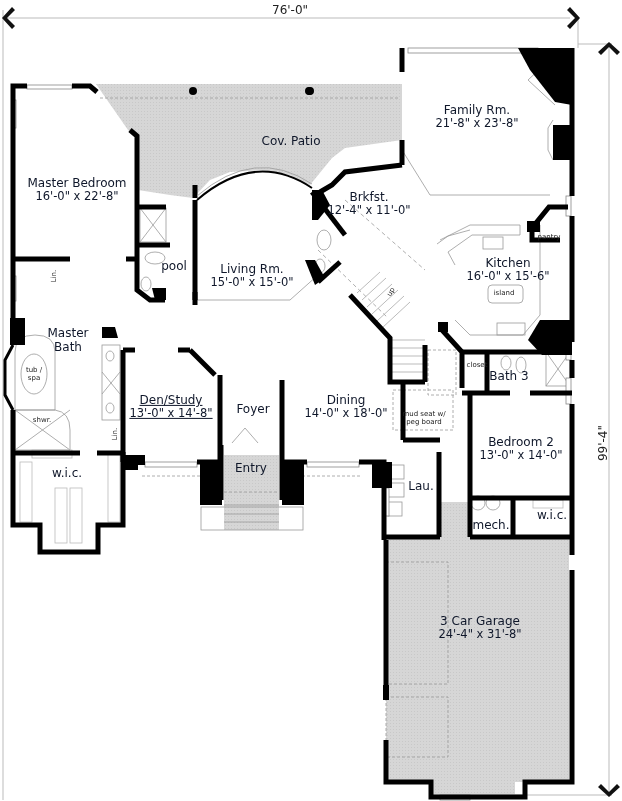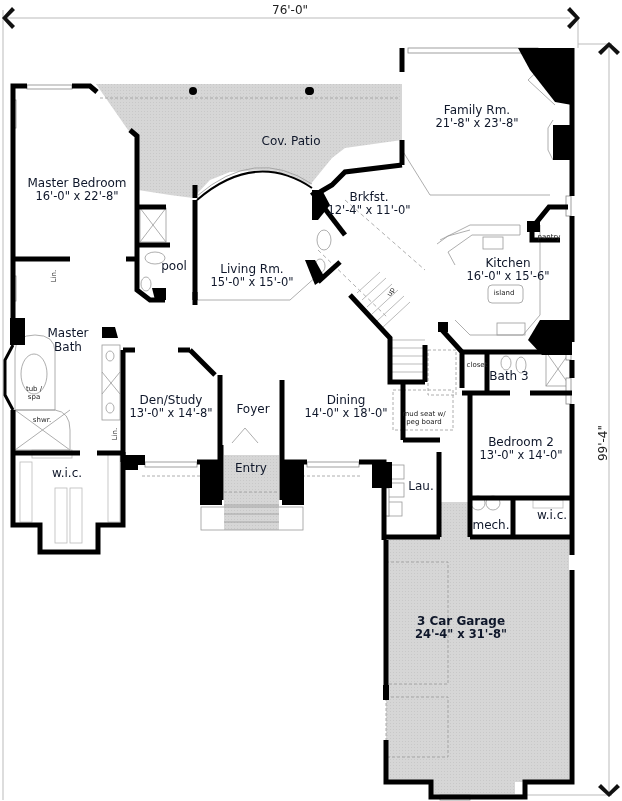--- a/index.html
+++ b/index.html
@@ -282,21 +282,21 @@
   <span class="name">Kitchen</span>
   <span class="dim">16'-0" x 15'-6"</span>
 </div>
 <div class="lbl" style="left:174px;top:266px;">
   <span class="name">pool</span>
 </div>
 <div class="lbl" style="left:68px;top:340px;">
   <span class="name">Master</span>
   <span class="name">Bath</span>
 </div>
-<div class="lbl" style="left:171px;top:407px;">
+<div class="lbl" style="left:171px;top:407px;text-decoration:underline;">
   <span class="name">Den/Study</span>
   <span class="dim">13'-0" x 14'-8"</span>
 </div>
 <div class="lbl" style="left:253px;top:409px;text-align:right;">
   <span class="name">Foyer</span>
 </div>
 <div class="lbl" style="left:251px;top:468px;">
   <span class="name">Entry</span>
 </div>
 <div class="lbl" style="left:346px;top:407px;">
@@ -315,32 +315,32 @@
 </div>
 <div class="lbl" style="left:491px;top:525px;">
   <span class="name">mech.</span>
 </div>
 <div class="lbl small" style="left:67px;top:473px;">
   <span class="name">w.i.c.</span>
 </div>
 <div class="lbl small" style="left:552px;top:515px;">
   <span class="name">w.i.c.</span>
 </div>
-<div class="lbl" style="left:461px;top:628px;font-weight:bold;">
+<div class="lbl" style="left:480px;top:628px;">
   <span class="name">3 Car Garage</span>
   <span class="dim">24'-4" x 31'-8"</span>
 </div>
 
 <div class="tiny" style="left:549px;top:237px;">pantry</div>
 <div class="tiny" style="left:504px;top:293px;">island</div>
 <div class="tiny" style="left:477px;top:365px;">closet</div>
 <div class="tiny" style="left:424px;top:418px;">
   <span style="display:block">mud seat w/</span>
   <span style="display:block">peg board</span>
 </div>
-<div class="tiny" style="left:34px;top:374px;margin-top:19px;">
+<div class="tiny" style="left:34px;top:374px;">
   <span style="display:block">tub /</span>
   <span style="display:block">spa</span>
 </div>
 <div class="tiny" style="left:42px;top:420px;">shwr.</div>
 <div class="tiny" style="left:54px;top:276px;transform:translate(-50%,-50%) rotate(-90deg);">Lin.</div>
 <div class="tiny" style="left:115px;top:434px;transform:translate(-50%,-50%) rotate(-90deg);">Lin.</div>
 <div class="tiny" style="left:391px;top:292px;transform:translate(-50%,-50%) rotate(-60deg);">up</div>
 
 </body></html>

